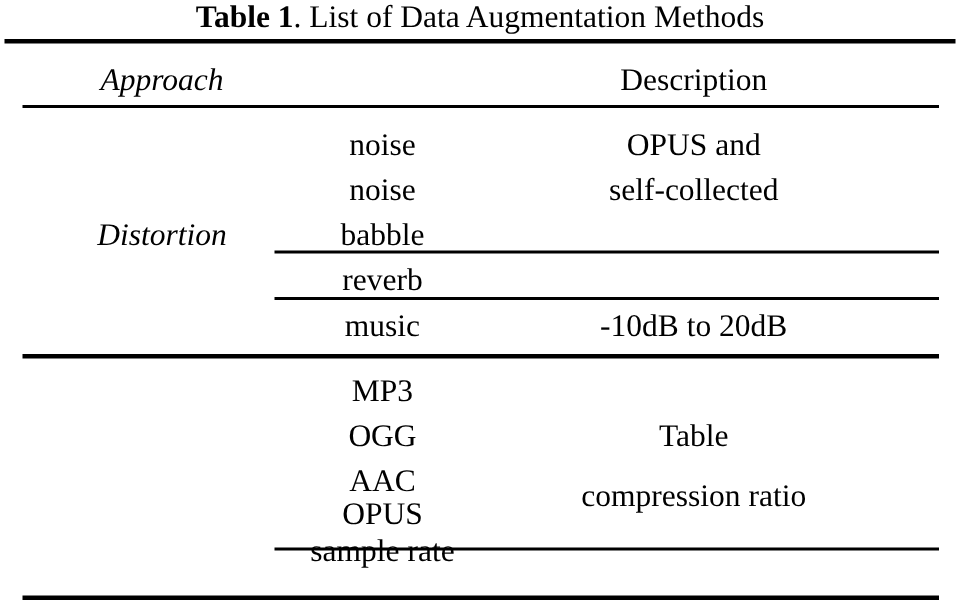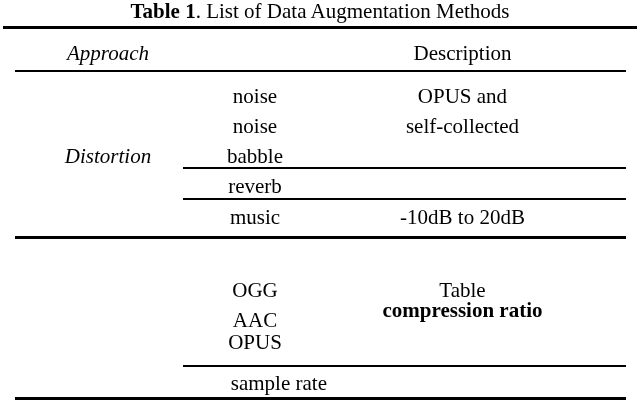--- a/index.html
+++ b/index.html
@@ -83,23 +83,23 @@
   .d-self      { top: 111px; }
   .d-rir       { top: 171px; }
   .d-vol       { top: 202px; }
 
   
   .c-label     { top: 305px; }
   .m-mp3       { top: 245px; }
   .m-ogg       { top: 275px; }
   .m-aac       { top: 305px; }
   .m-opus      { top: 327px; text-align: center; }
-  .m-srate     { top: 368px; text-align: right; }
+  .m-srate     { top: 352px; }
   .d-random    { top: 275px; }
-  .d-ratio     { top: 295px; font-weight: bold; }
+  .d-ratio     { top: 315px; }
   .d-srate     { top: 368px; }
 </style>
 </head>
 <body>
 
 <div class="page">
 
   <div class="caption"><span class="bold">Table 1</span><span>.</span>
     <span>List of Data Augmentation Methods</span></div>
 
@@ -123,20 +123,21 @@
 
   <div class="cell col-description d-musan">OPUS and</div>
   <div class="cell col-description d-self">self-collected</div>
 
   <div class="cell col-methods m-reverb">reverb</div>
 
   <div class="cell col-methods m-volume">music</div>
   <div class="cell col-description d-vol">-10dB to 20dB</div>
 
 
+  <div class="cell col-methods m-mp3">MP3</div>
   <div class="cell col-methods m-aac">AAC</div>
   <div class="cell col-methods m-ogg">OGG</div>
   <div class="cell col-methods m-opus">OPUS</div>
 
   <div class="cell col-description d-random">Table</div>
   <div class="cell col-description d-ratio">compression ratio</div>
 
   <div class="cell col-methods m-srate">sample rate</div>
 
 </div>

